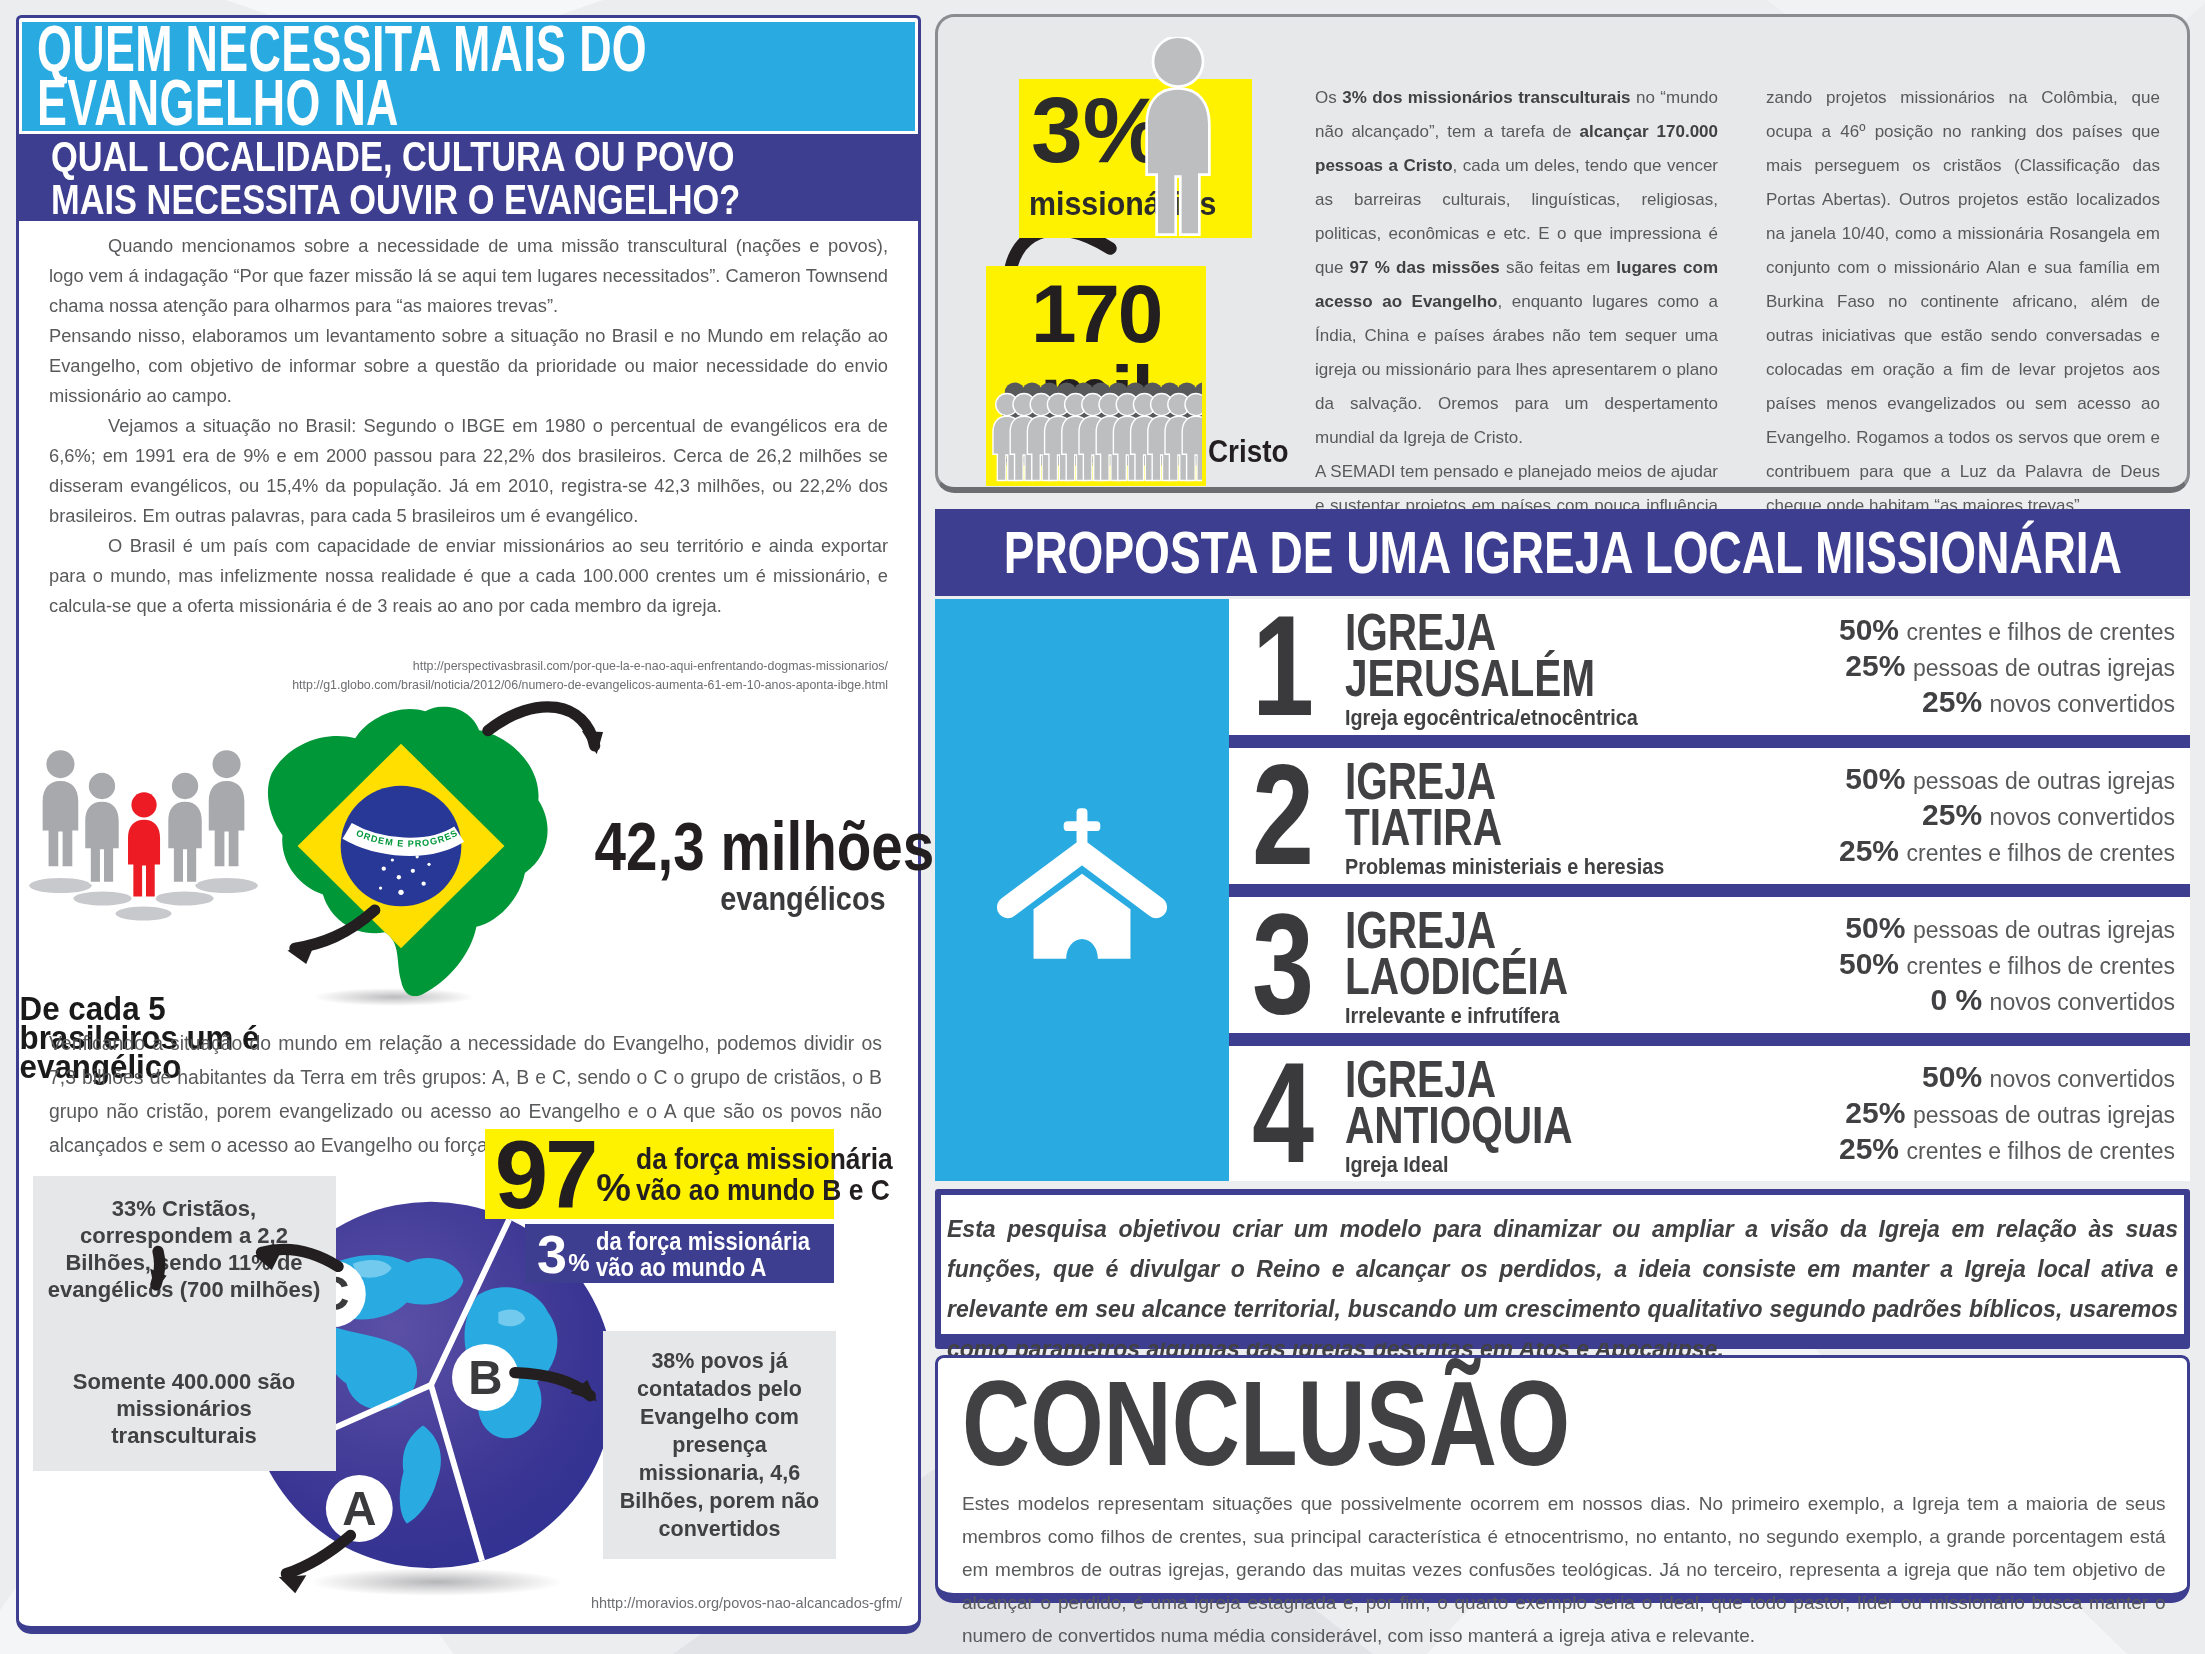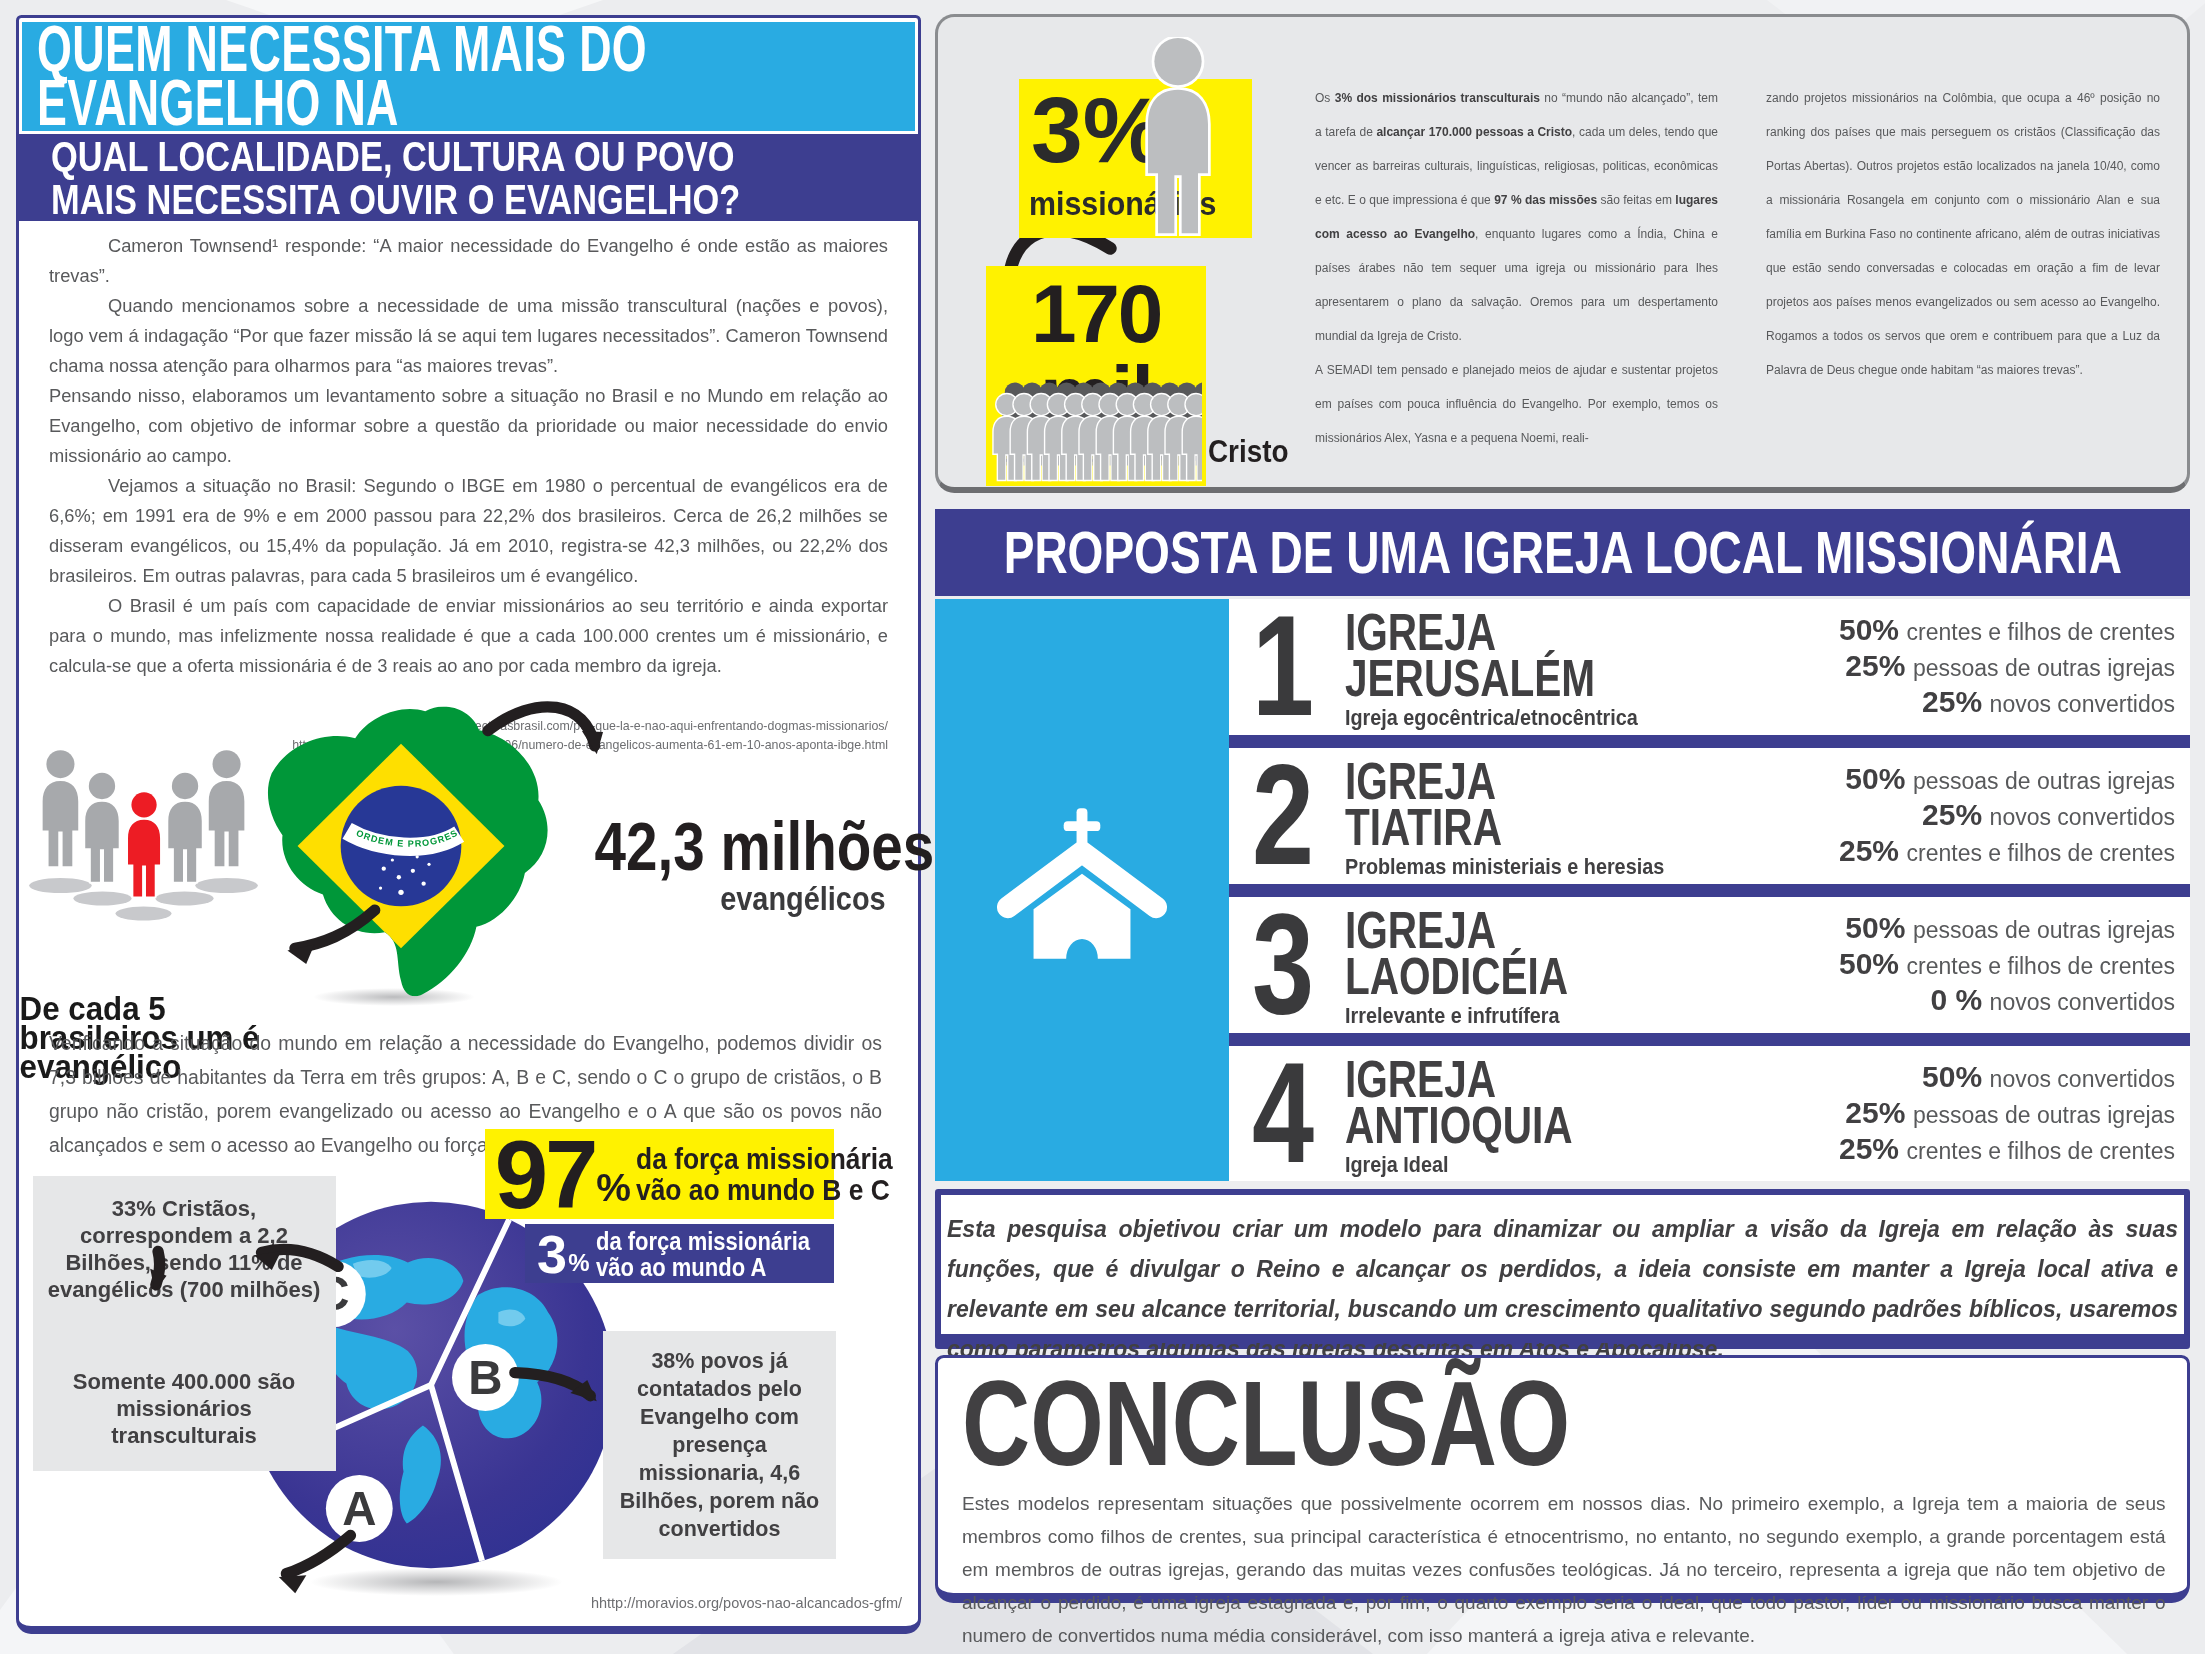--- a/index.html
+++ b/index.html
@@ -75,21 +75,21 @@
   .tr-card { left:935px; top:13.5px; width:1255px; height:479px; background:#E7E8EA;
     border:3.8px solid #8A8C8F; border-bottom:6px solid #6D6E71; border-radius:19.4px; }
   .ybox1 { position:absolute; left:81px; top:62px; width:233px; height:159px; background:#FFF200; z-index:1; }
   .ybox1 .big { position:absolute; left:12px; top:5.4px; font-weight:bold; font-size:93px; line-height:92px; color:#2b2b2b; }
   .ybox1 .lab { position:absolute; left:9.7px; top:106px; font-weight:bold; font-size:33px; color:#2b2b2b; white-space:nowrap; transform:scaleX(.92); transform-origin:0 50%; }
   .big-person { position:absolute; left:159px; top:20.5px; width:162px; height:200px; z-index:2; }
   .ybox2 { position:absolute; left:48px; top:249px; width:220px; height:220px; background:#FFF200; z-index:1; }
   .ybox2 .v { text-align:center; font-weight:bold; font-size:82px; line-height:81px; color:#231F20; margin-top:7.5px; letter-spacing:-2.2px; }
   .ybox2 .l { text-align:center; font-weight:bold; font-size:31px; line-height:31px; color:#231F20; white-space:nowrap; transform:scaleX(.90); margin-top:1.1px; }
   .crowd { position:absolute; left:3.2px; bottom:3.2px; width:213px; height:100px; }
-  .tr-col { position:absolute; top:64px; color:#58595B; font-size:12px; line-height:34px; text-align:justify; }
+  .tr-col { position:absolute; top:64px; color:#58595B; font-size:17px; line-height:34px; text-align:justify; }
   .tr-col b { color:#414042; }
   .col1 { left:377px; width:403px; }
   .col2 { left:828px; width:394px; }
   .tr-arrow { position:absolute; left:10.8px; top:86px; width:172px; height:280px; z-index:0; }
 
   
   .banner { position:absolute; left:935px; top:509px; width:1255px; height:87px; background:#3D3E90; z-index:1;
     display:flex; align-items:center; justify-content:center; overflow:hidden; }
   .banner .cond { font-weight:bold; color:#fff; font-size:59px; white-space:nowrap; transform:scaleX(.78); transform-origin:50% 50%; }
 
@@ -142,21 +142,20 @@
 <section class="card left-card">
 
   <div class="band-cyan">
     <div class="cond t-main">QUEM NECESSITA MAIS DO EVANGELHO NA ATUALIDADE?</div>
   </div>
   <div class="band-indigo">
     <div class="cond t-sub">QUAL LOCALIDADE, CULTURA OU POVO MAIS NECESSITA OUVIR O EVANGELHO?</div>
   </div>
 
   <div class="body-text">
-    <p class="ind">Cameron Townsend¹ responde: “A maior necessidade do Evangelho é onde estão as maiores trevas”.</p>
     <p class="ind">Quando mencionamos sobre a necessidade de uma missão transcultural (nações e povos), logo vem á indagação “Por que fazer missão lá se aqui tem lugares necessitados”. Cameron Townsend chama nossa atenção para olharmos para “as maiores trevas”.</p>
     <p>Pensando nisso, elaboramos um levantamento sobre a situação no Brasil e no Mundo em relação ao Evangelho, com objetivo de informar sobre a questão da prioridade ou maior necessidade do envio missionário ao campo.</p>
     <p class="ind">Vejamos a situação no Brasil: Segundo o IBGE em 1980 o percentual de evangélicos era de 6,6%; em 1991 era de 9% e em 2000 passou para 22,2% dos brasileiros. Cerca de 26,2 milhões se disseram evangélicos, ou 15,4% da população. Já em 2010, registra-se 42,3 milhões, ou 22,2% dos brasileiros. Em outras palavras, para cada 5 brasileiros um é evangélico.</p>
     <p class="ind">O Brasil é um país com capacidade de enviar missionários ao seu território e ainda exportar para o mundo, mas infelizmente nossa realidade é que a cada 100.000 crentes um é missionário, e calcula-se que a oferta missionária é de 3 reais ao ano por cada membro da igreja.</p>
     <div class="links">
       <div>http://perspectivasbrasil.com/por-que-la-e-nao-aqui-enfrentando-dogmas-missionarios/</div>
       <div>http://g1.globo.com/brasil/noticia/2012/06/numero-de-evangelicos-aumenta-61-em-10-anos-aponta-ibge.html</div>
     </div>
   </div>
 

